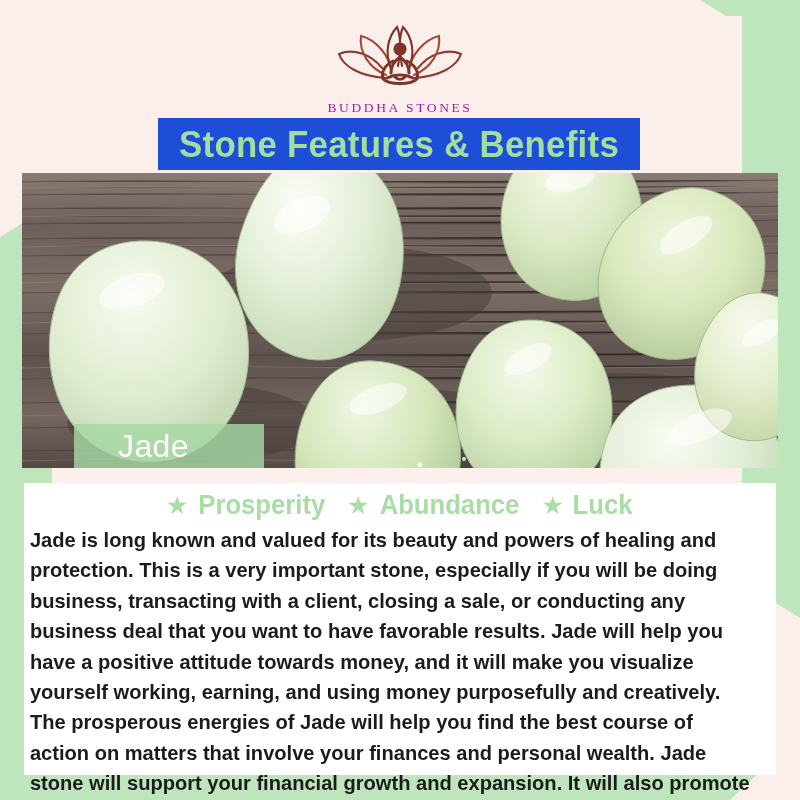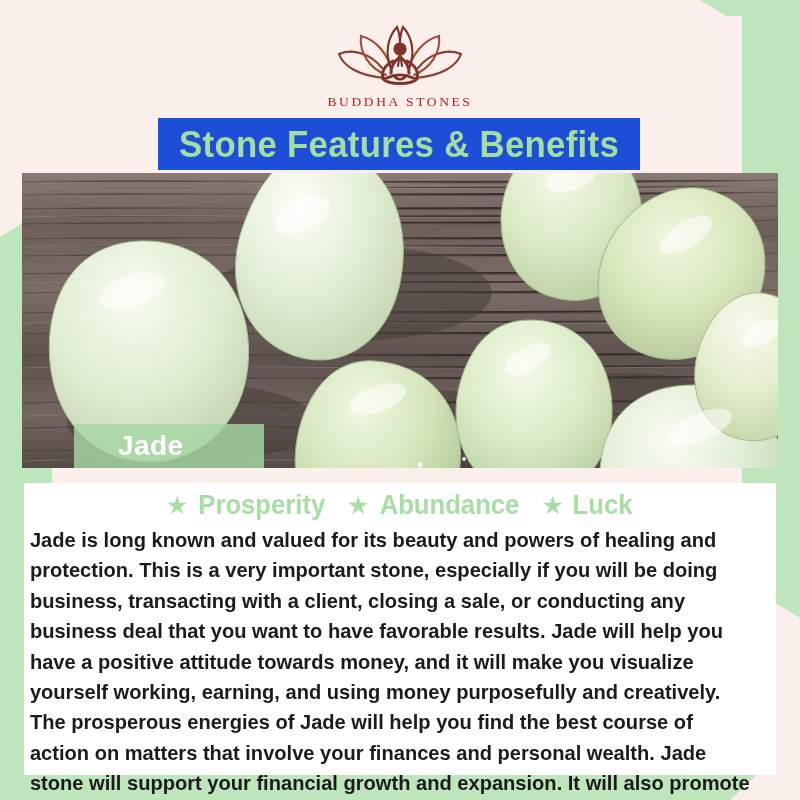--- a/index.html
+++ b/index.html
@@ -36,23 +36,23 @@
   }
 
   
   #header{position:absolute;left:0;top:0;width:800px;height:120px;}
   #logo{
     position:absolute;left:50%;top:18px;transform:translateX(-50%);
     width:200px;text-align:center;
   }
   #logo svg{display:block;margin:0 auto;}
   #brand-name{
-    margin-top:4px;
+    margin-top:10px;
     font-size:13.5px;letter-spacing:2.6px;
-    color:#b91c1c;font-family:"Liberation Serif", serif;font-weight:400;
+    color:#a21caf;font-family:"Liberation Serif", serif;font-weight:400;
   }
 
   
   #title-banner{
     position:absolute;left:158px;top:118px;width:482px;height:52px;
     background:#1d4ed8;
     display:flex;align-items:center;justify-content:center;
     z-index:5;
   }
   #title-text{
@@ -69,21 +69,21 @@
   }
   #photo svg{display:block;width:756px;height:295px;}
 
   #stone-label{
     position:absolute;left:52px;bottom:0;width:190px;height:44px;
     background:rgba(166,215,163,.82);
     display:flex;align-items:center;
     z-index:3;
   }
   #stone-label-text{
-    margin-left:44px;color:#ffffff;font-weight:700;font-size:28px;
+    margin-left:44px;color:#ffffff;font-weight:400;font-size:32px;
     letter-spacing:.4px;
   }
 
   
   #card{
     position:absolute;left:24px;top:483px;width:752px;height:292px;
     background:#ffffff;z-index:4;
   }
 
   #keywords{

